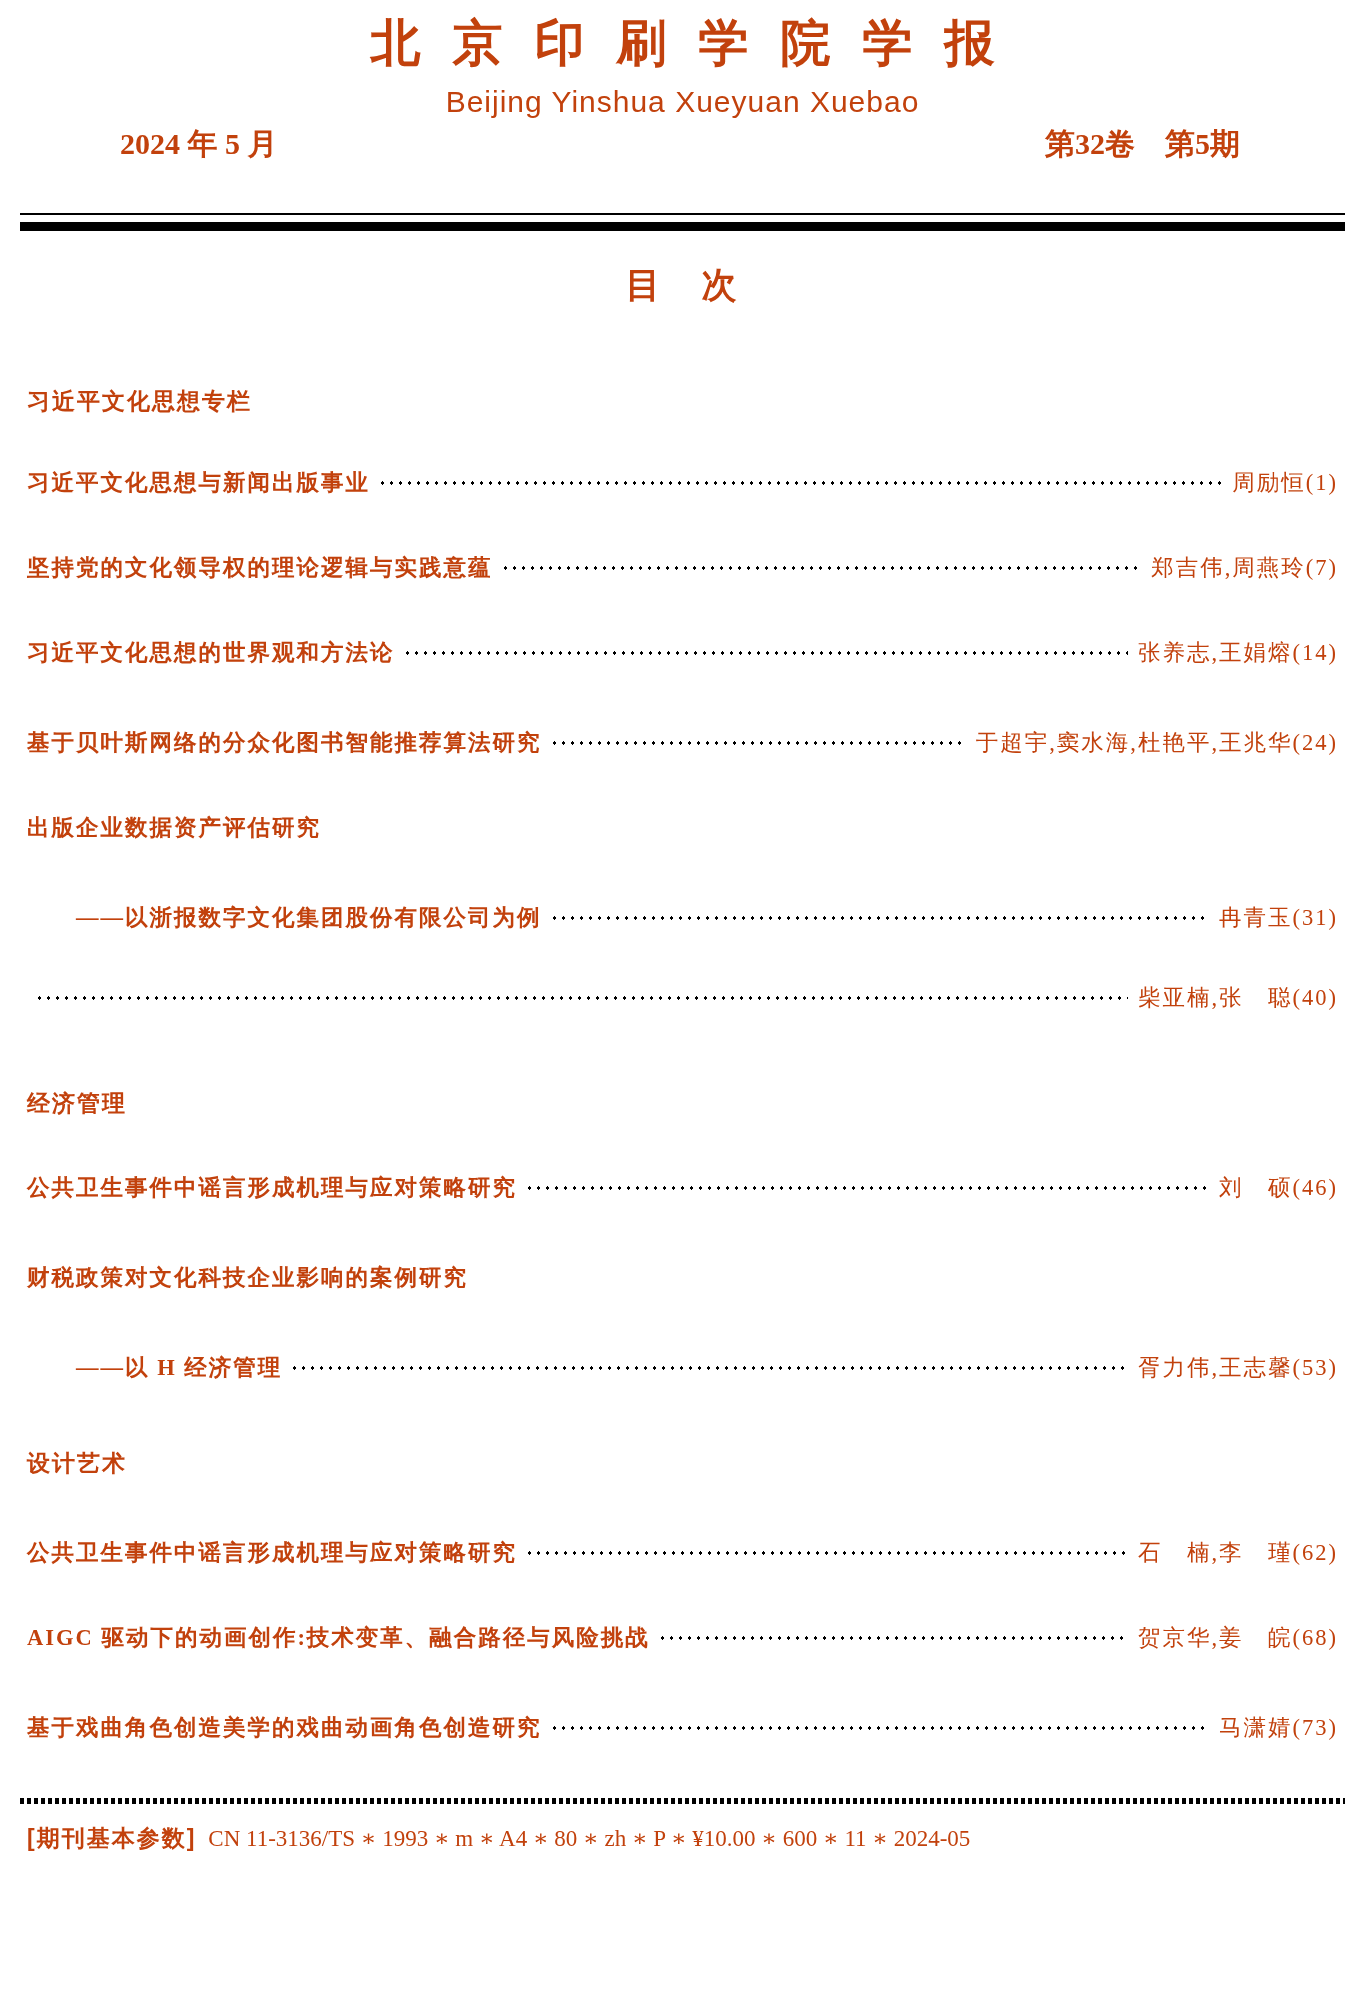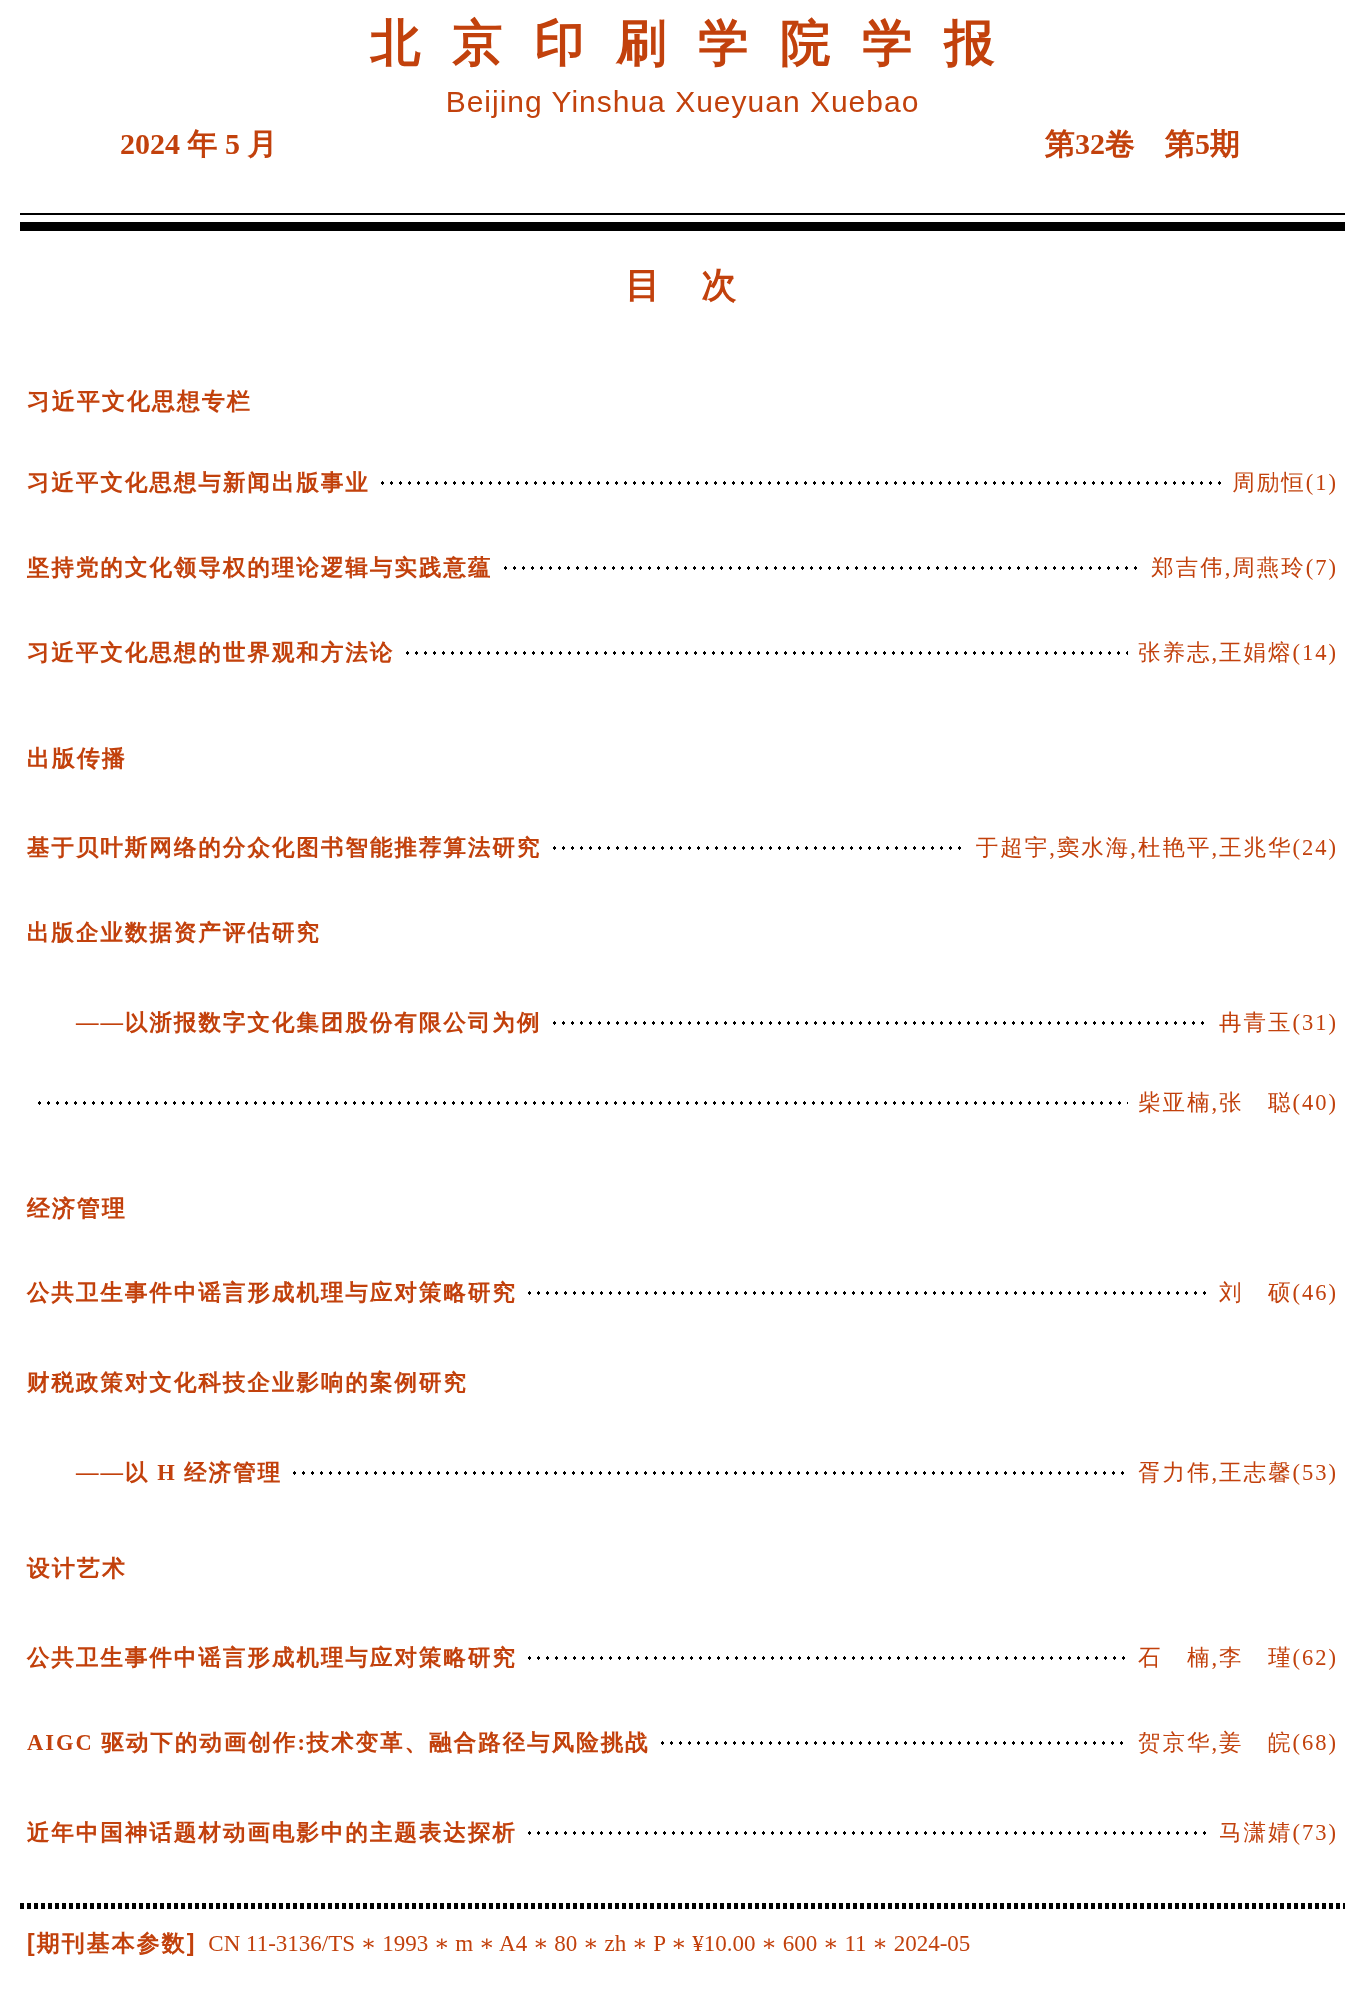--- a/index.html
+++ b/index.html
@@ -121,21 +121,20 @@
       <span class="pagenum">(7)</span>
     </div>
 
     <div class="toc-row" style="margin-top:55px">
       <span class="t">习近平文化思想的世界观和方法论</span>
       <span class="leader"></span>
       <span class="authors">张养志,王娟熔</span>
       <span class="pagenum">(14)</span>
     </div>
 
-    <div class="section-head" style="margin-top:75px">出版传播</div>
 
     <div class="toc-row" style="margin-top:60px">
       <span class="t">基于贝叶斯网络的分众化图书智能推荐算法研究</span>
       <span class="leader"></span>
       <span class="authors">于超宇,窦水海,杜艳平,王兆华</span>
       <span class="pagenum">(24)</span>
     </div>
 
     <div class="toc-row" style="margin-top:55px">
       <span class="t">出版企业数据资产评估研究</span>
@@ -184,21 +183,21 @@
     </div>
 
     <div class="toc-row" style="margin-top:55px">
       <span class="t">AIGC 驱动下的动画创作:技术变革、融合路径与风险挑战</span>
       <span class="leader"></span>
       <span class="authors">贺京华,姜　皖</span>
       <span class="pagenum">(68)</span>
     </div>
 
     <div class="toc-row" style="margin-top:60px">
-      <span class="t">近年中国神话题材动画电影中的主题表达探析</span>
+      <span class="t">基于戏曲角色创造美学的戏曲动画角色创造研究</span>
       <span class="leader"></span>
       <span class="authors">马潇婧</span>
       <span class="pagenum">(73)</span>
     </div>
 
   </div>
 
   <div class="footer-rule"></div>
 
   <div class="footer-params">

